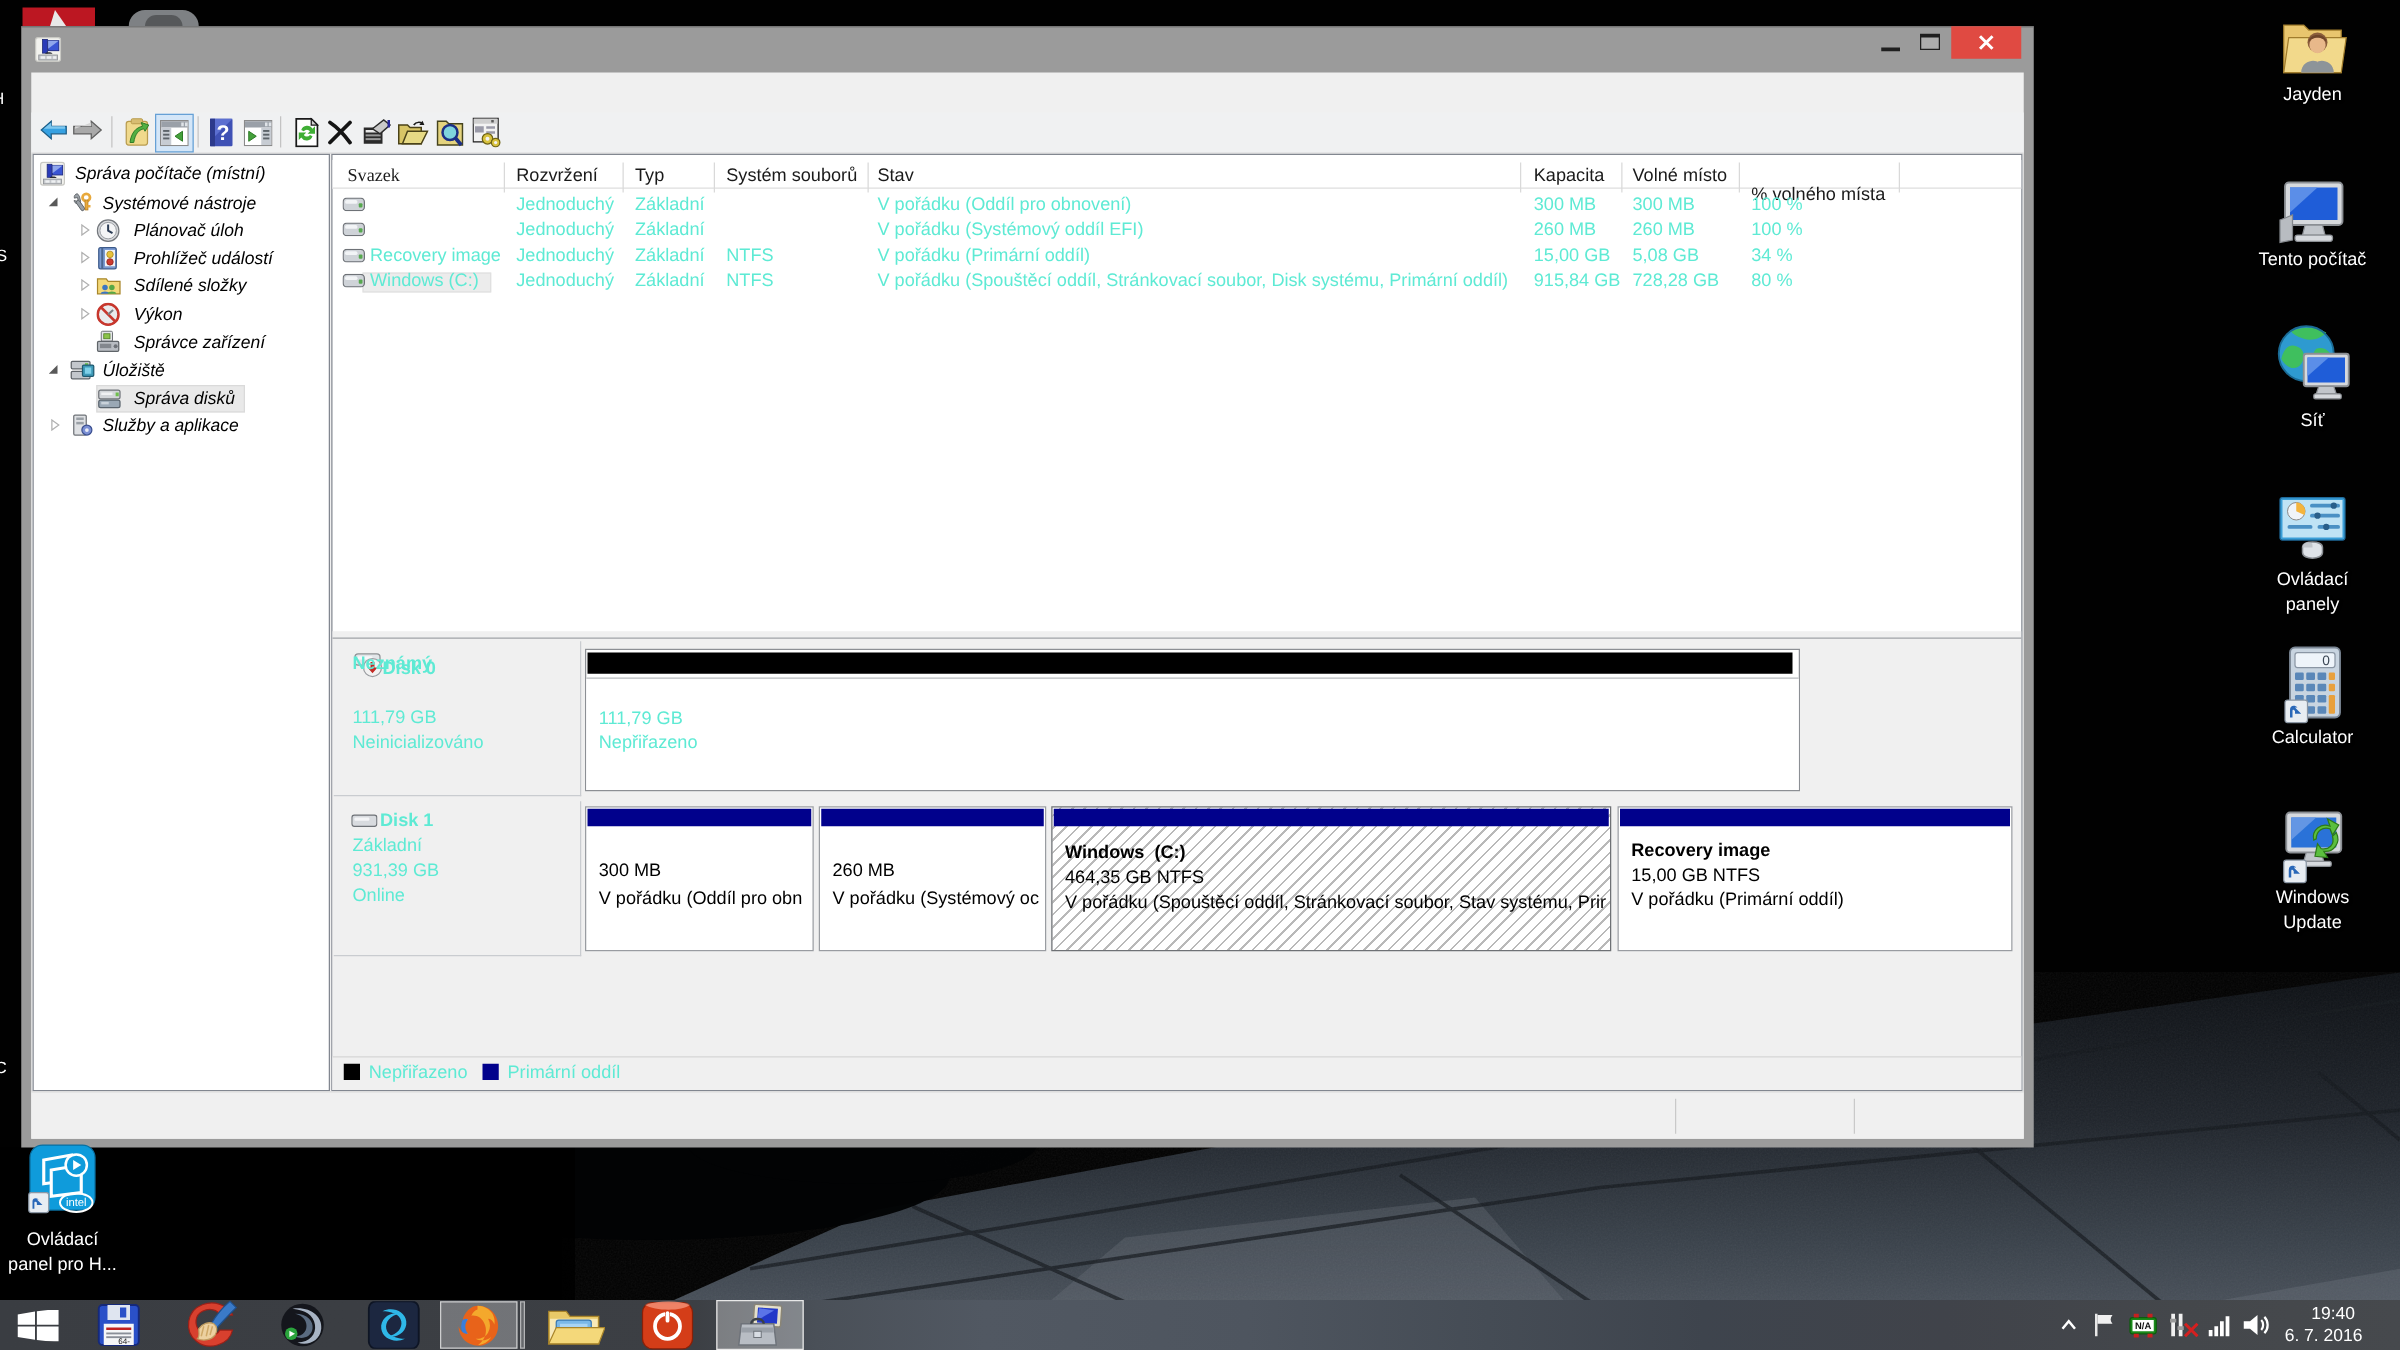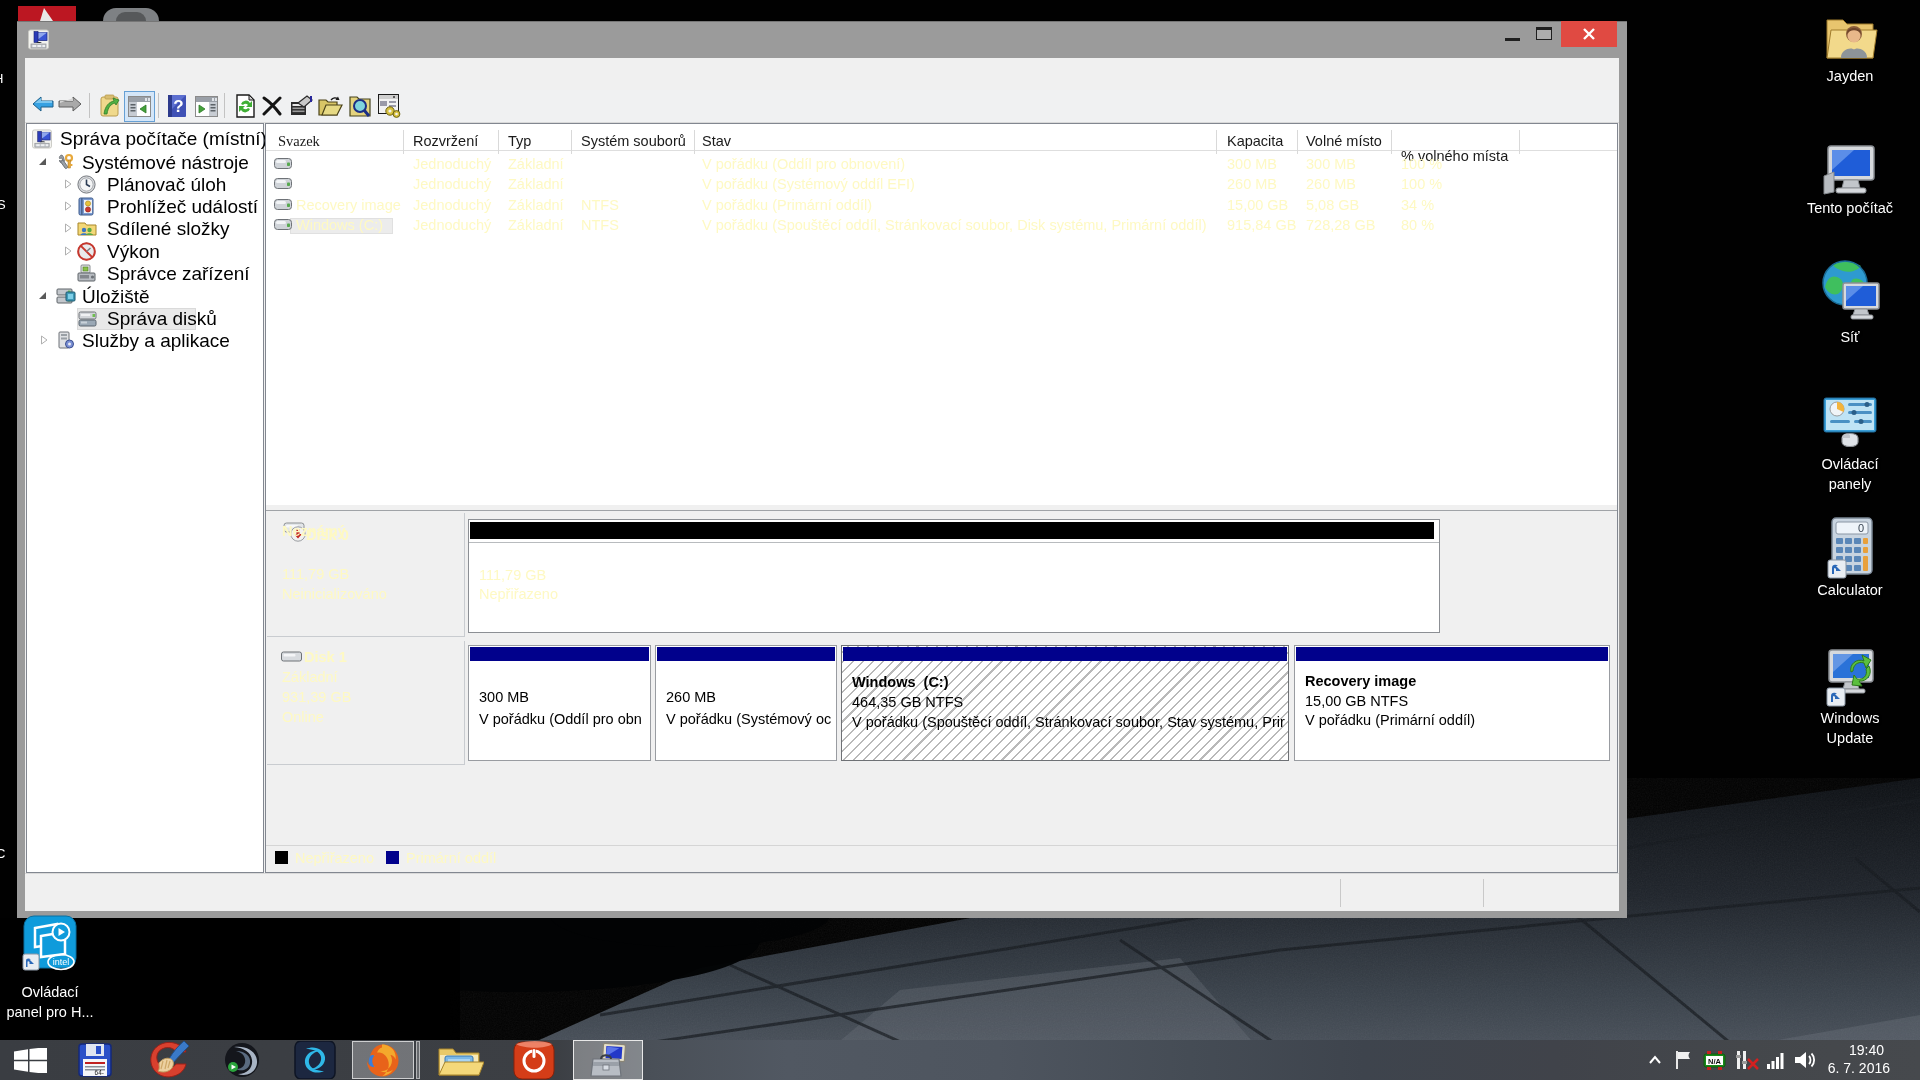--- a/index.html
+++ b/index.html
@@ -1,32 +1,32 @@
 <!DOCTYPE html>
 <html><head>
 <meta charset="utf-8">
 <style>
 * { margin:0; padding:0; box-sizing:border-box; }
 html,body { width:1920px; height:1080px; overflow:hidden; background:#000; }
 body { font-family:"Liberation Sans", sans-serif; }
 #screen { position:absolute; left:0; top:0; width:1920px; height:1080px; background:#000; overflow:hidden; }
 .abs { position:absolute; }
-.txt { position:absolute; font-size:14.5px; line-height:15px; color:#fef9c3; white-space:nowrap; }
+.txt { position:absolute; font-size:14.5px; line-height:15px; color:#5eead4; white-space:nowrap; }
 
 
 #winframe { position:absolute; left:17px; top:21px; width:1610px; height:897px; background:#9b9b9b; border-top:1px solid #767676; }
 #wincontent { position:absolute; left:25px; top:58px; width:1594px; height:853px; background:#f0f0f0; }
 #menubar { position:absolute; left:25px; top:58px; width:1594px; height:32px; background:#f5f6f7; font-size:14.5px; color:#111; }
 #menubar span { position:absolute; top:7px; }
 #toolbar { position:absolute; left:25px; top:90px; width:1594px; height:33px; background:#f0f1f2; border-bottom:1px solid #d9d9d9; }
 #treepane { position:absolute; left:26px; top:123px; width:238px; height:750px; background:#fff; border:1px solid #828790; }
 #rightpane { position:absolute; left:265px; top:123px; width:1353px; height:750px; background:#fff; border:1px solid #828790; }
 #statusbar { position:absolute; left:25px; top:873px; width:1594px; height:38px; background:#f0f0f0; border-top:1px solid #d9d9d9; }
 
-.titem { position:absolute; font-size:19px; line-height:15px; color:#000; white-space:nowrap; }
+.titem { position:absolute; font-size:14px; line-height:15px; color:#000; white-space:nowrap;font-style:italic; }
 .hsep { position:absolute; top:2px; width:1px; height:24px; background:#d9d9d9; }
 .hcol { position:absolute; top:4px; font-size:14.5px; line-height:16px; color:#1a1a1a; }
 
 .part { position:absolute; background:#fff; border:1px solid #999ca1; }
 .pbar { position:absolute; left:1px; top:1px; right:1px; height:14px; background:#01018c; }
 .ptxt { position:absolute; font-size:14.5px; line-height:15px; color:#000; white-space:nowrap; }
 
 
 .dicon { position:absolute; width:110px; text-align:center; color:#fff; font-size:14.5px; }
 .dicon .lbl { text-shadow:1px 1px 2px rgba(0,0,0,.9); line-height:20px; }

